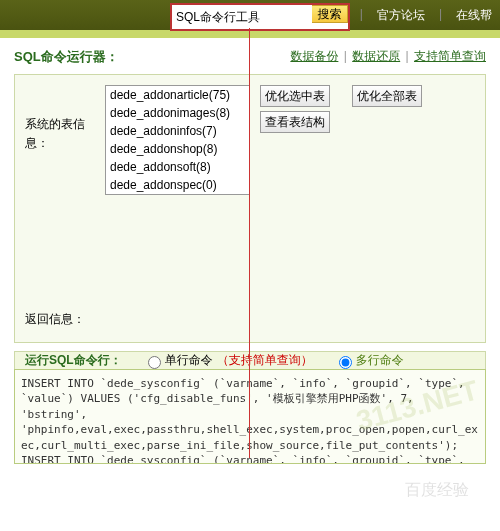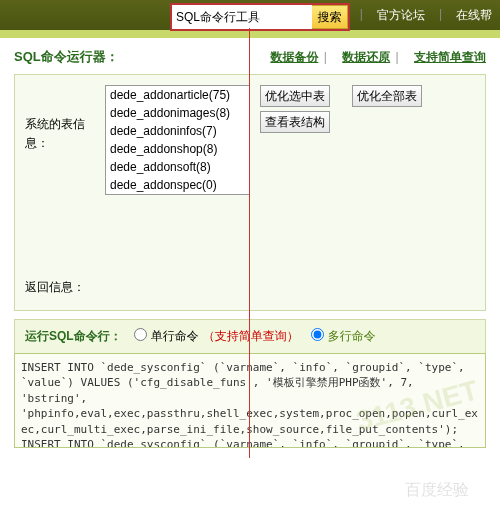--- a/index.html
+++ b/index.html
@@ -3,40 +3,40 @@
 <meta charset="utf-8">
 <style>
 *{margin:0;padding:0;box-sizing:border-box;font-family:Arial,"Microsoft YaHei",sans-serif;font-size:12px}
 body{width:500px;height:531px;background:#fff;overflow:hidden}
 .topbar{height:30px;background:linear-gradient(#5a6318,#4a5310);display:flex;align-items:center;padding:0 8px;position:relative}
 .topbar-links{margin-left:auto;color:#fff;display:flex;gap:14px}
 .topbar-links a{color:#fff;text-decoration:none}
 .topbar-links .sep{color:#888}
 .search-wrap{position:absolute;left:170px;top:3px;display:flex;border:2px solid #b33;background:#fff}
 .search-input{width:140px;height:24px;border:none;padding:0 4px;font-size:12px;outline:none}
-.search-btn{width:36px;height:24px;background:linear-gradient(#fde979,#f6c83e);border:1px solid #c9a02a;border-left:none;cursor:pointer;font-size:12px}
+.search-btn{width:36px;height:18px;background:linear-gradient(#fde979,#f6c83e);border:1px solid #c9a02a;border-left:none;cursor:pointer;font-size:12px}
 .green-strip{height:8px;background:#c8d86a}
 .content{padding:10px 14px}
-.header-row{display:flex;align-items:flex-end;margin-bottom:8px}
+.header-row{display:flex;align-items:flex-start;margin-bottom:8px}
 .title-main{font-weight:bold;color:#2a6b1e;font-size:13px}
 .nav-links{margin-left:auto;font-size:12px}
-.nav-links a{color:#2a6b1e;font-weight:bold;text-decoration:underline;margin-left:10px}
+.nav-links a{color:#2a6b1e;font-weight:normal;text-decoration:underline;margin-left:0}
 .nav-links .div{color:#999;margin:0 2px}
 .panel{border:1px solid #cdd9a8;background:#f7faee;padding:10px;margin-bottom:8px}
 .table-row{display:flex;gap:10px;align-items:flex-start}
 .label-col{width:70px;padding-top:30px;line-height:1.6}
 .listbox{width:145px;height:110px;border:1px solid #999;background:#fff;overflow-y:scroll}
 .listbox-item{padding:2px 4px;cursor:default}
 .btn-col{display:flex;flex-direction:column;gap:4px}
 .btn-row{display:flex;gap:22px}
 .btn{width:70px;height:22px;background:linear-gradient(#fff,#e6e6e6);border:1px solid #999;cursor:pointer;font-size:12px}
-.return-row{margin-top:80px;padding:4px 0}
-.sql-run-bar{background:#f2f7df;border:1px solid #cdd9a8;border-bottom:none;padding:8px 10px;display:flex;align-items:center;gap:12px}
+.return-row{margin-top:112px;padding:4px 0}
+.sql-run-bar{background:#f2f7df;border:1px solid #cdd9a8;border-bottom:none;padding:0 10px;display:flex;align-items:center;gap:26px}
 .sql-run-title{font-weight:bold;color:#2a6b1e}
-.radio-opt{display:flex;align-items:flex-start;gap:4px}
+.radio-opt{display:flex;align-items:flex-end;gap:4px}
 .radio-opt .hint{color:#c00}
 .blue{color:#4d7c0f}
 .sql-textarea{width:100%;height:95px;border:1px solid #b9cc7f;background:#fbfdf4;padding:6px;font-family:monospace;font-size:11px;line-height:1.4;resize:none;outline:none;color:#333}
 .red-line{position:absolute;left:249px;top:28px;width:1px;height:430px;background:#c33;pointer-events:none}
 .watermark{position:absolute;right:20px;top:390px;font-size:28px;font-weight:bold;color:rgba(180,200,120,0.25);transform:rotate(-15deg);pointer-events:none}
 .wm2{position:absolute;right:31px;bottom:30px;font-size:16px;color:rgba(0,0,0,0.12);pointer-events:none}
 </style>
 </head>
 <body>
 

